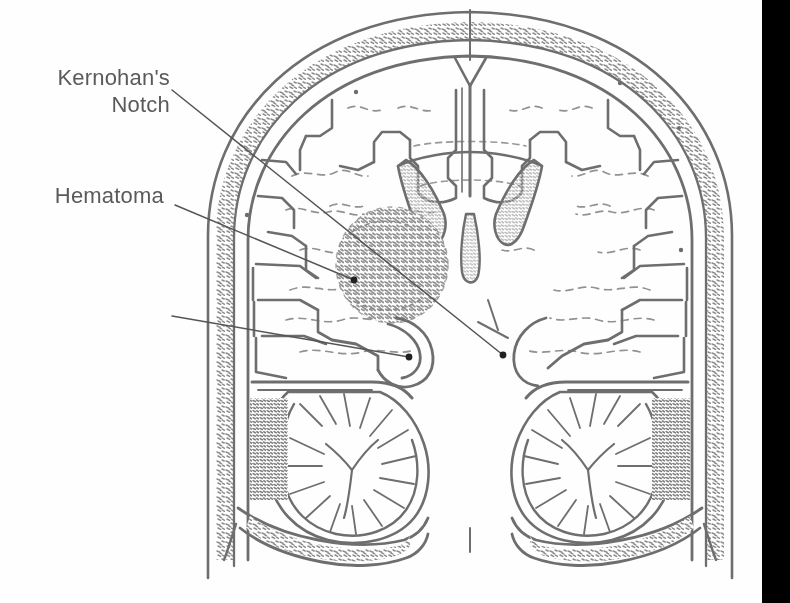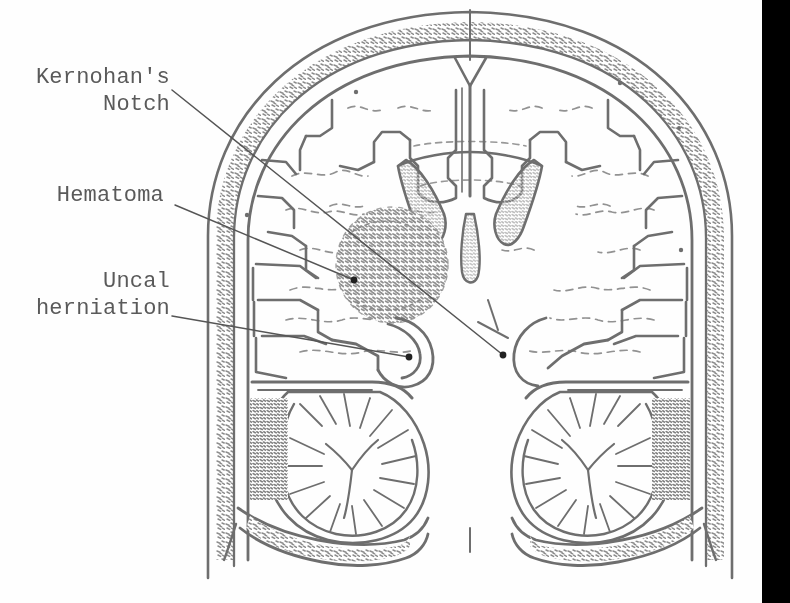--- a/index.html
+++ b/index.html
@@ -19,21 +19,21 @@
   #diagram-svg {
     position: absolute;
     left: 0;
     top: 0;
     width: 790px;
     height: 603px;
     display: block;
   }
   .label-text {
     position: absolute;
-    font-family: Liberation Mono, monospace;
+    font-family: Liberation Sans, sans-serif;
     font-size: 22px;
     line-height: 27px;
     color: #5a5a5a;
     text-align: right;
     white-space: pre-line;
     letter-spacing: 0.2px;
   }
   #label-kernohan { left: 10px; top: 64px;  width: 160px; }
   #label-hematoma { left: 4px; top: 182px; width: 160px; }
   #label-uncal    { left: 10px; top: 268px; width: 160px; }
@@ -362,18 +362,16 @@
       </g>
 
     </g>
   </svg>
 
   <div class="label-text" id="label-kernohan">Kernohan's
 Notch</div>
 
   <div class="label-text" id="label-hematoma">Hematoma</div>
 
-  <div class="label-text" id="label-uncal">Uncal
-herniation</div>
 
   <div id="right-black-band"></div>
 
 </div>
 
 </body></html>

